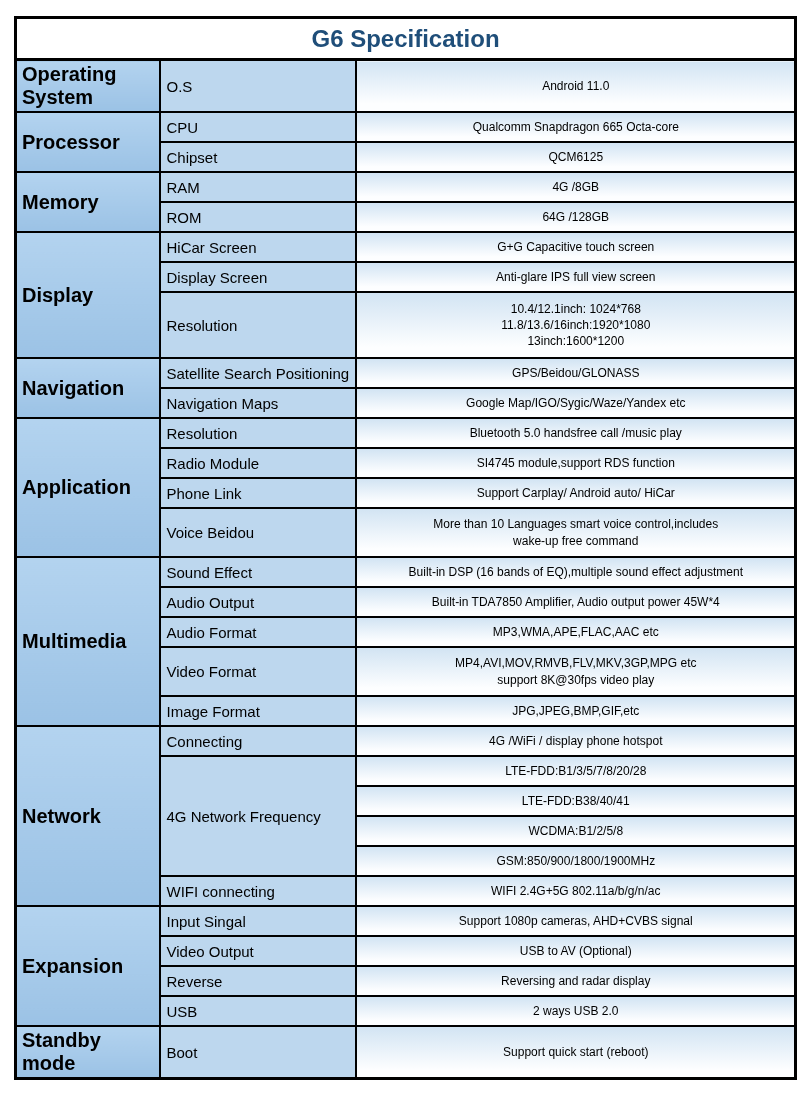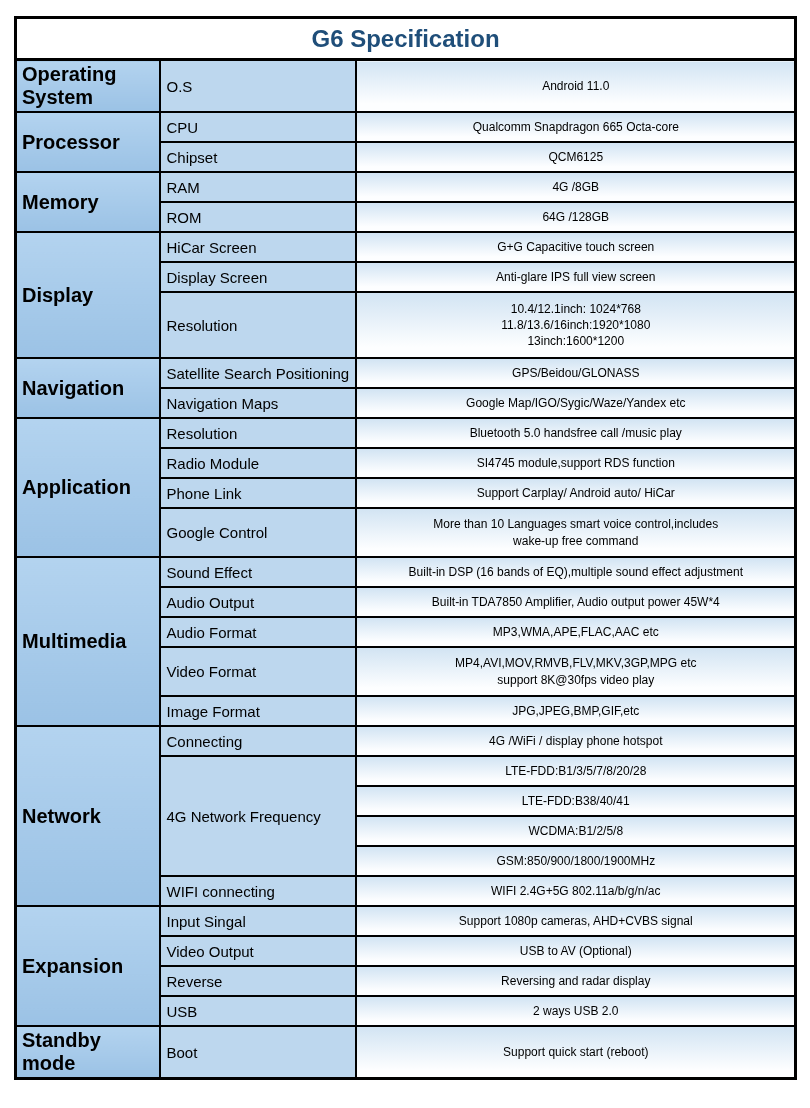--- a/index.html
+++ b/index.html
@@ -131,21 +131,21 @@
     </tr>
     <tr class="r1">
       <td class="lbl">Radio Module</td>
       <td class="val">SI4745 module,support RDS function</td>
     </tr>
     <tr class="r1">
       <td class="lbl">Phone Link</td>
       <td class="val">Support Carplay/ Android auto/ HiCar</td>
     </tr>
     <tr class="r2">
-      <td class="lbl">Google Control</td>
+      <td class="lbl">Voice Beidou</td>
       <td class="val">More than 10 Languages smart voice control,includes
 wake-up free command</td>
     </tr>
 
     <tr class="r1">
       <td class="cat" rowspan="5">Multimedia</td>
       <td class="lbl">Sound Effect</td>
       <td class="val">Built-in DSP (16 bands of EQ),multiple sound effect adjustment</td>
     </tr>
     <tr class="r1">

